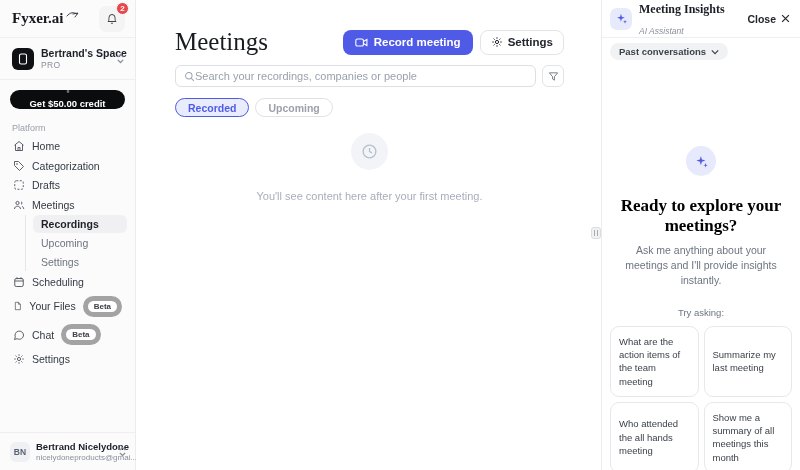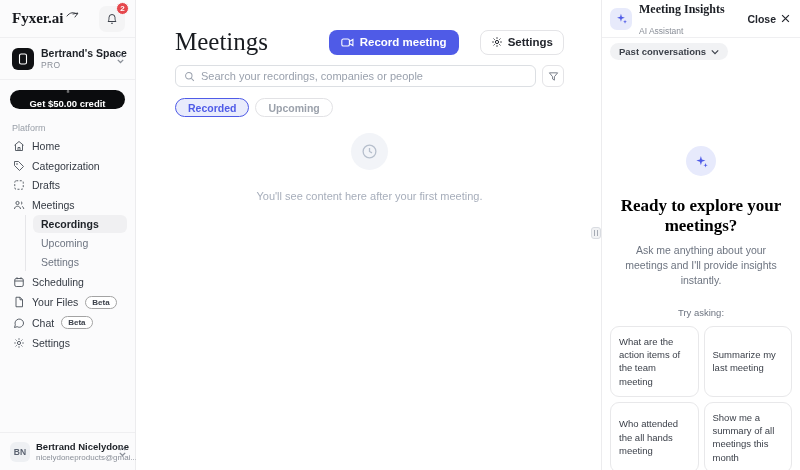--- a/index.html
+++ b/index.html
@@ -31,45 +31,45 @@
     align-items:center; justify-content:center; gap:5px; cursor:pointer; font-family:inherit;flex-direction:column; }
   .section-label { font-size:9px; color:#9aa0a9; padding:10px 12px 4px 12px; }
   .nav { padding:0 8px; }
   .nav-item { display:flex; align-items:center; gap:7px; padding:3px 5px; border-radius:6px;
     color:#343a43; font-weight:500; font-size:10.5px; cursor:pointer; margin-bottom:1.5px; }
   .nav-item .lbl { flex:none; }
   .sub-list { margin:1px 0 2px 17px; border-left:1px solid #e6e6e9; padding-left:7px; }
   .sub-item { padding:3px 8px; border-radius:6px; color:#6d7480; font-size:10.5px; font-weight:500;
     cursor:pointer; margin-bottom:1px; }
   .sub-item.active { background:#f0f0f2; color:#1d2127; font-weight:700; }
-  .beta { border:1px solid #a3a3a3; background:#fff; border-radius:999px; padding:1px 6px;
+  .beta { border:5px solid #a3a3a3; background:#fff; border-radius:999px; padding:1px 6px;
     font-size:8px; font-weight:700; color:#3c414a; }
   .sb-spacer { flex:1; }
   .user-row { border-top:1px solid #efeff1; display:flex; align-items:center; gap:6px;
     padding:8px 8px 8px 10px; cursor:pointer; }
   .avatar { width:20px; height:20px; border-radius:6px; background:#eef0f3; color:#5a6270;
     font-size:8.5px; font-weight:700; display:flex; align-items:center; justify-content:center; flex:none; }
   .user-meta { flex:1; min-width:0; }
   .user-name { font-size:9.5px; font-weight:700; color:#1d2127; white-space:nowrap; }
   .user-email { font-size:8px; color:#8a8f98; white-space:nowrap; margin-top:1px; }
 
   
   .main { flex:1; min-width:0; position:relative; padding:28px 37px 0 39px; background:#fff; }
   .title-row { display:flex; align-items:center; justify-content:space-between; }
   .page-title { font-family:"Liberation Serif", serif; font-size:25px; font-weight:500; color:#181b20; }
-  .title-actions { display:flex; gap:21px; }
+  .title-actions { display:flex; gap:7px; }
   .btn-primary { height:25px; background:#4f5be7; color:#fff; border:none; border-radius:8px;
     font-size:11.5px; font-weight:700; padding:0 12px; display:flex; align-items:center; gap:6px;
     cursor:pointer; font-family:inherit; }
   .btn-secondary { height:25px; background:#fff; color:#23262d; border:1px solid #e4e4e7;
     border-radius:8px; font-size:11.5px; font-weight:700; padding:0 10px; display:flex;
     align-items:center; gap:5px; cursor:pointer; font-family:inherit; }
   .search-row { display:flex; gap:6px; margin-top:9px; }
   .search-box { flex:1; height:22px; border:1px solid #dcdfe3; border-radius:6px; display:flex;
-    align-items:center; gap:6px; padding:0 8px; background:#fff; }
+    align-items:center; padding:0 8px; background:#fff; }
   .search-box input { border:none; outline:none; flex:1; font-size:11px; color:#30343c;
     font-family:inherit; background:transparent; }
   .search-box input::placeholder { color:#9aa1ad; }
   .filter-btn { width:22px; height:22px; border:1px solid #e4e4e7; border-radius:6px; background:#fff;
     display:flex; align-items:center; justify-content:center; cursor:pointer; }
   .pills-row { display:flex; gap:6px; margin-top:11px; }
   .pill { height:19px; border-radius:999px; padding:0 12px; font-size:10.5px; font-weight:700;
     display:flex; align-items:center; cursor:pointer; background:#fff; border:1px solid #e2e2e5;
     color:#9ba1ab; font-family:inherit; }
   .pill.active { background:#e9ecfc; border-color:#4f5be7; color:#4f5be7; }
@@ -86,21 +86,21 @@
 
   
   .panel { width:199px; flex:none; border-left:1px solid #ececee; display:flex; flex-direction:column;
     background:#fff; }
   .panel-header { height:38px; flex:none; border-bottom:1px solid #efeff1; display:flex;
     align-items:center; padding:0 10px 0 8px; gap:7px; }
   .ai-chip { width:22px; height:22px; border-radius:7px; background:#e7eafb; display:flex;
     align-items:center; justify-content:center; flex:none; }
   .panel-titles { flex:1; min-width:0; }
   .panel-title { font-family:"Liberation Serif", serif; font-size:12px; font-weight:700; color:#1b1e24; }
-  .panel-sub { font-size:8.5px; color:#8a8f98; margin-top:9px; }
+  .panel-sub { font-size:8.5px; color:#8a8f98; margin-top:9px;font-style:italic; }
   .close-btn { display:flex; align-items:center; gap:5px; font-size:10.5px; font-weight:700;
     color:#23262d; cursor:pointer; background:none; border:none; font-family:inherit; }
   .panel-body { flex:1; min-height:0; display:flex; flex-direction:column; padding:5px 8px 0 8px; }
   .past-pill { align-self:flex-start; background:#f1f2f4; border:none; border-radius:999px;
     height:17px; padding:8px 9px; font-size:9.5px; font-weight:600; color:#3c414a; display:flex;
     align-items:center; gap:5px; cursor:pointer; font-family:inherit; }
   .hero { margin-top:86px; display:flex; flex-direction:column; align-items:center; text-align:center; }
   .hero-circle { width:30px; height:30px; border-radius:50%; background:#e7eafc; display:flex;
     align-items:center; justify-content:center; }
   .hero-title { font-family:"Liberation Serif", serif; font-size:17px; font-weight:600;

